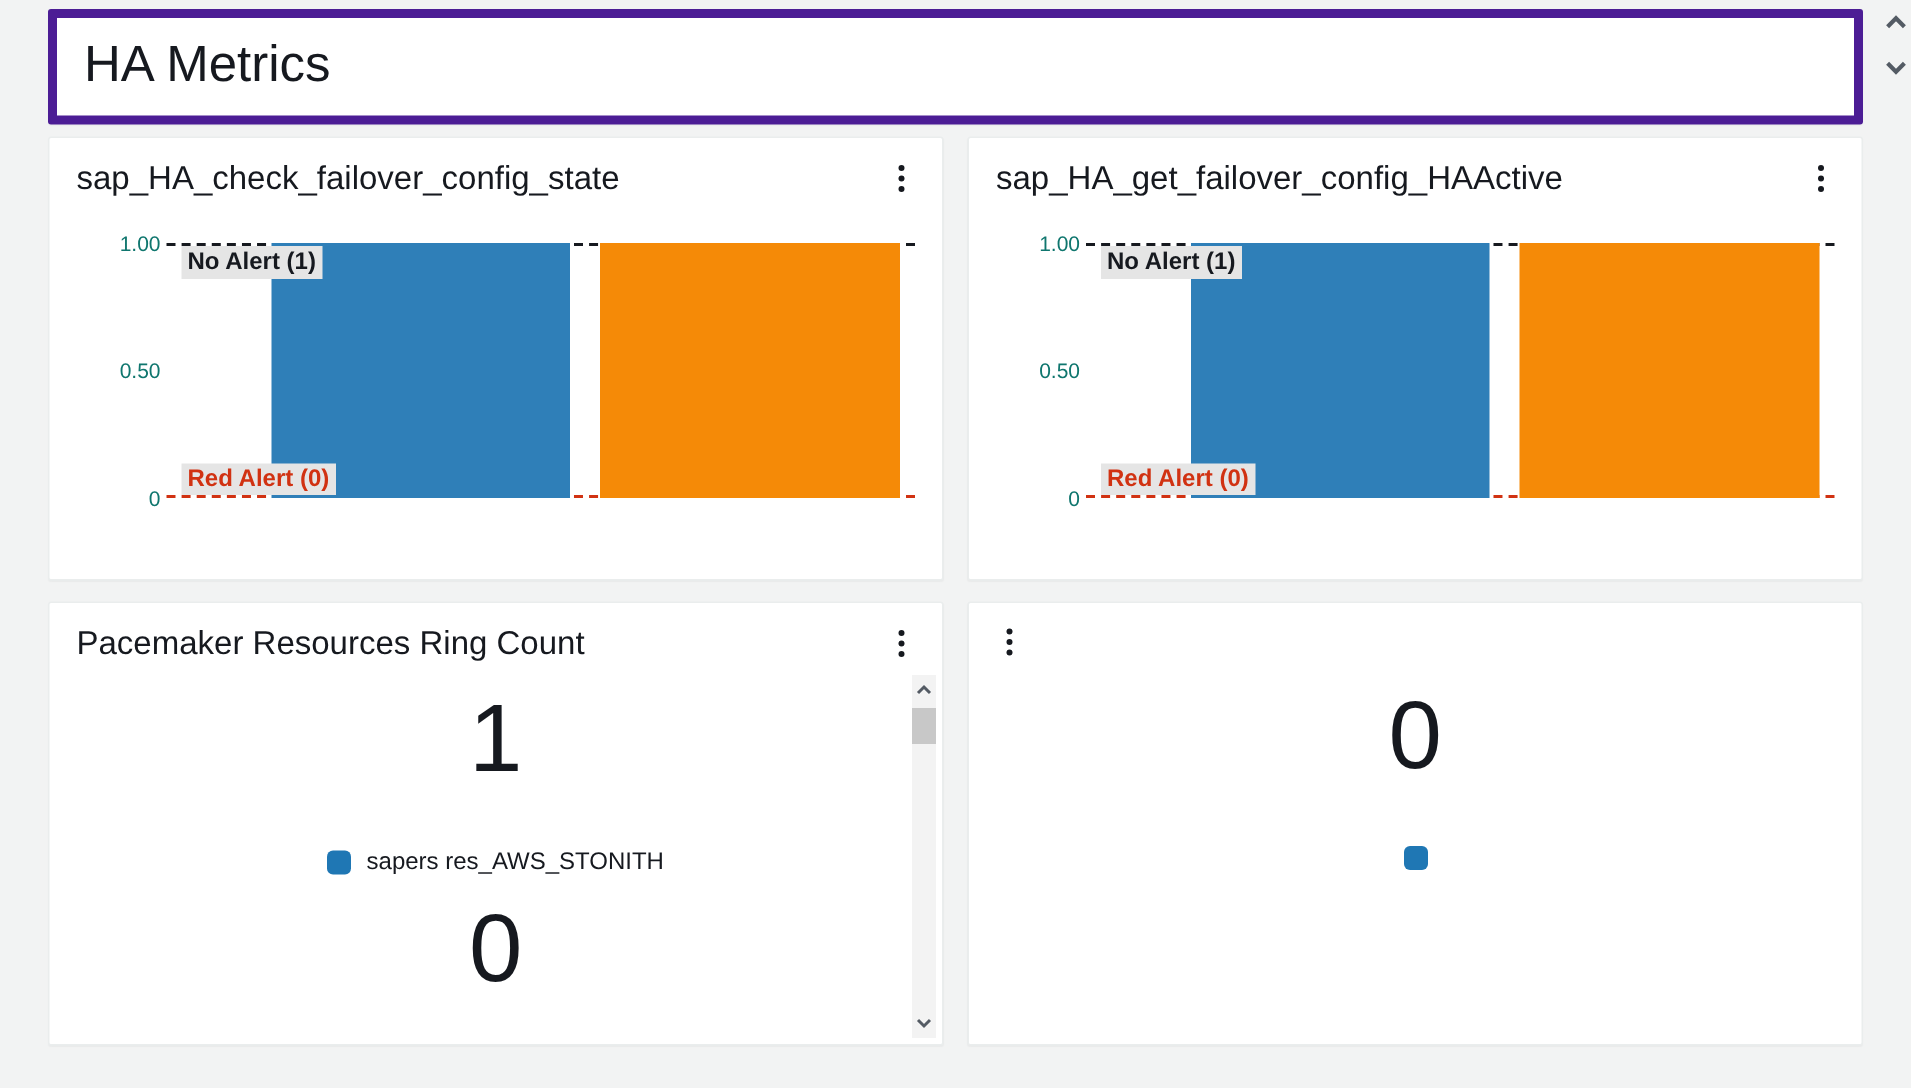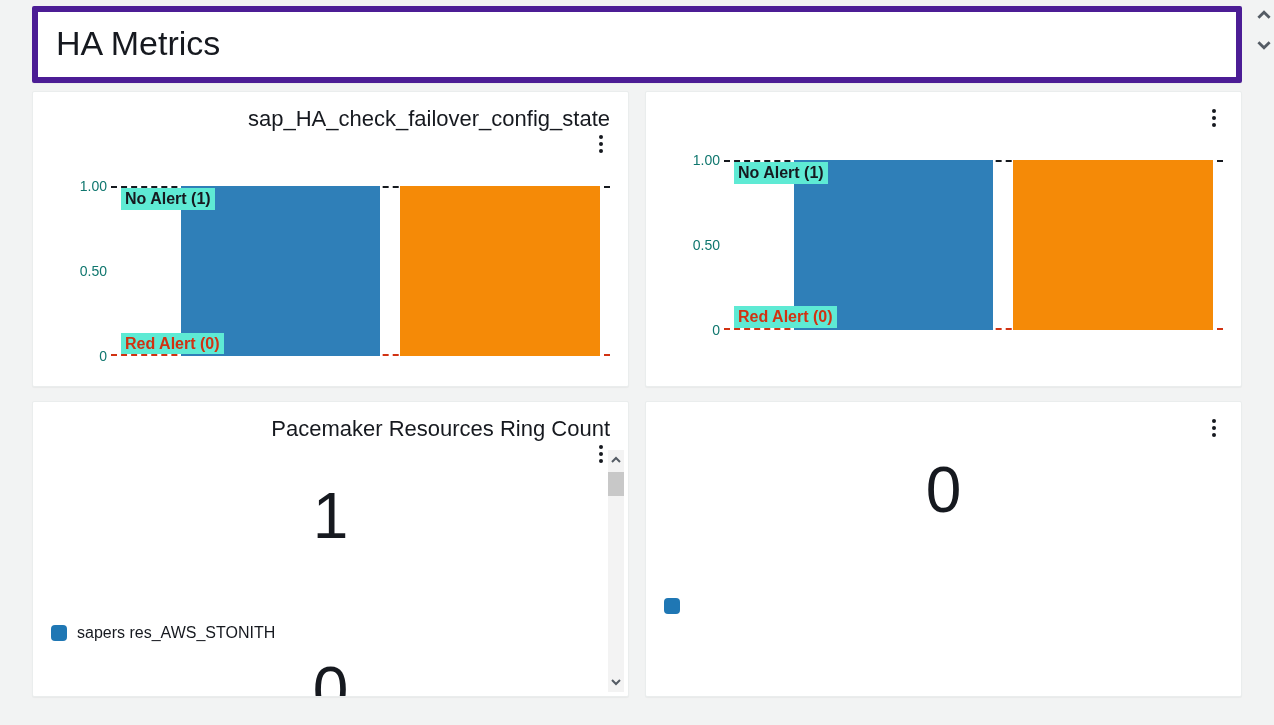--- a/index.html
+++ b/index.html
@@ -51,22 +51,21 @@
     border-radius: 2px;
     box-shadow: 0 1px 1px rgba(0,0,0,0.04);
     padding: 14px 18px 12px;
     position: relative;
     height: 296px;
     overflow: hidden;
   }
   .panel-head {
     display:flex;
     justify-content: space-between;
-    align-items: flex-end;
-    flex-direction: column;
+    align-items: center;
   }
   .panel-title {
     font-size: 22px;
     font-weight: 400;
     color: #16191f;
     line-height: 1.2;
   }
   .kebab {
     width: 18px;
     height: 24px;
@@ -112,44 +111,44 @@
     border-top: 2px dashed #d13212;
   }
   .bar {
     position: absolute;
     bottom: 0;
   }
   .bar.blue { background: #2f7fb8; }
   .bar.orange { background: #f58a07; }
   .annot {
     position: absolute;
-    background: #5eead4;
+    background: #e5e5e5;
     padding: 0 4px;
     font-size: 16px;
     font-weight: 700;
     color: #16191f;
     line-height: 1.35;
     white-space: nowrap;
   }
   .annot.red { color: #d13212; }
   
   .bignum {
     font-size: 64px;
     font-weight: 400;
     color: #16191f;
     text-align: center;
     margin-top: 18px;
     line-height: 1;
   }
   .legend {
     display:flex;
     align-items:center;
-    justify-content:flex-start;
+    justify-content:center;
     gap: 10px;
-    margin-top: 76px;
+    margin-top: 42px;
     font-size: 16px;
     color: #16191f;
   }
   .legend .sw {
     width: 16px; height: 16px; border-radius: 4px; background:#1f77b4;
   }
   .inner-scroll {
     position: absolute;
     right: 4px;
     top: 48px;
@@ -217,20 +216,21 @@
         <div class="bar blue" style="left:14%; width:40%; height:100%;"></div>
         <div class="bar orange" style="left:58%; width:40%; height:100%;"></div>
         <div class="annot" style="top:2px; left:10px;">No Alert (1)</div>
         <div class="annot red" style="bottom:2px; left:10px;">Red Alert (0)</div>
       </div>
     </div>
   </div>
 
   <div class="panel">
     <div class="panel-head">
+      <div class="panel-title">sap_HA_get_failover_config_HAActive</div>
       <div class="kebab">
           <span></span>
           <span></span>
           <span></span>
         </div>
     </div>
     <div class="chart-wrap">
       <div class="chart-plot">
         <div class="y-tick" style="top:0">1.00</div>
         <div class="y-tick" style="top:50%">0.50</div>

